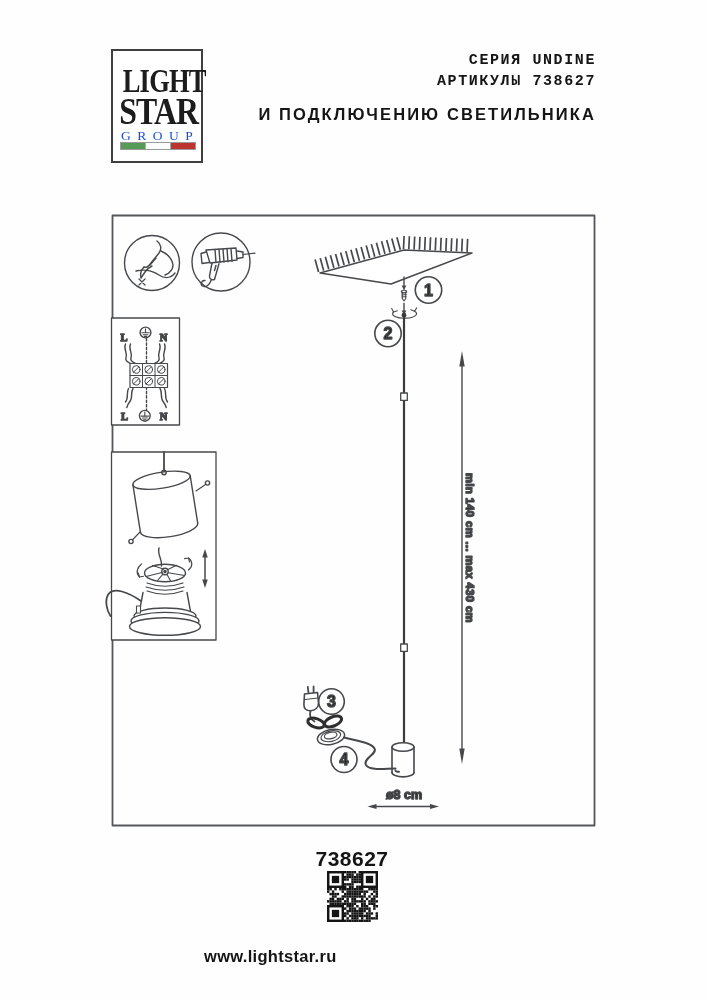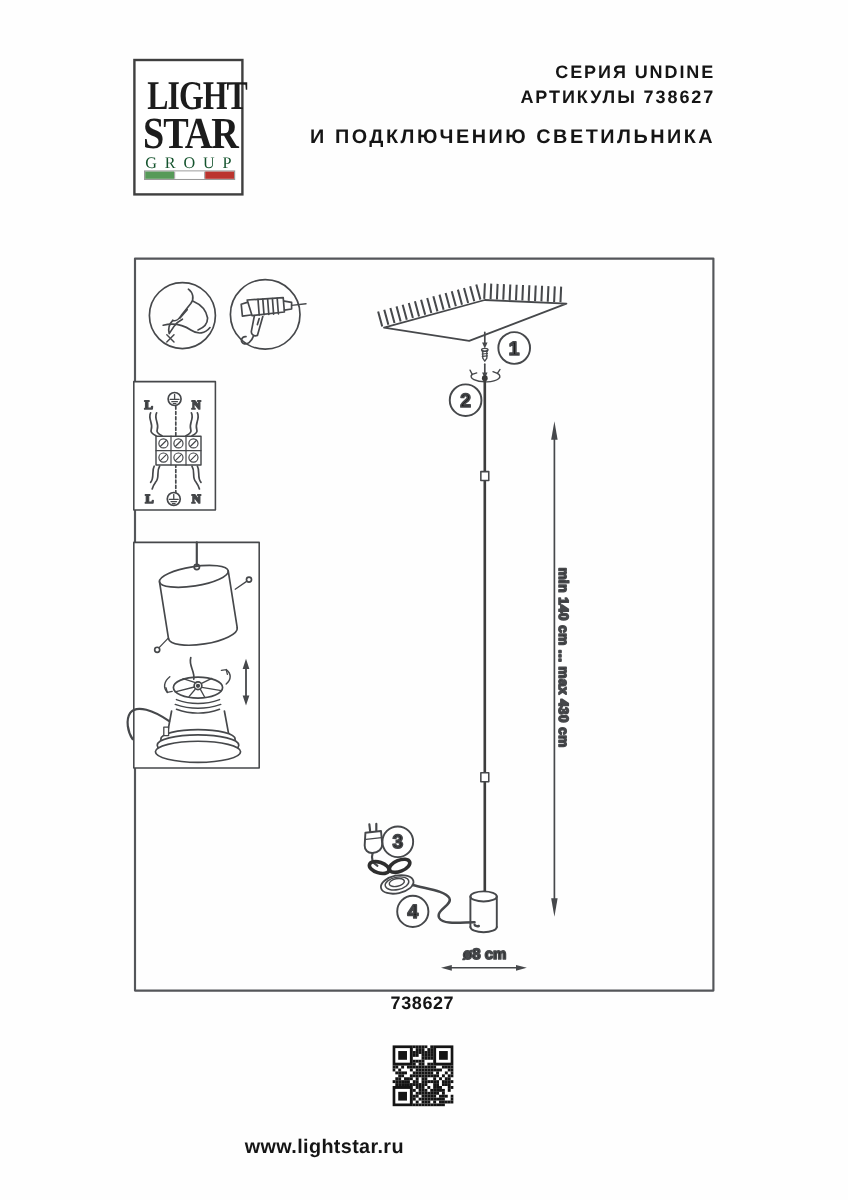--- a/index.html
+++ b/index.html
@@ -5,32 +5,32 @@
   html,body{margin:0;padding:0;background:#fff;}
   .page{position:relative;width:707px;height:1000px;background:#fefefe;overflow:hidden;
         font-family:"Liberation Sans",sans-serif;color:#151515;}
   
   .logo-box{position:absolute;left:111px;top:49px;width:92px;height:114px;
             background:#fff;border:2px solid #3f3f3f;box-sizing:border-box;text-align:center;}
   .logo-line{font-family:"Liberation Serif",serif;font-weight:bold;color:#1c1c1c;line-height:1;}
   .logo-light{position:absolute;top:13px;left:0;width:100%;font-size:34px;transform:scaleX(.78);letter-spacing:-1px;}
   .logo-star {position:absolute;top:42px;left:0;width:100%;font-size:37px;transform:scaleX(.86);letter-spacing:-1px;}
   .logo-group{position:absolute;top:77px;left:0;width:100%;font-family:"Liberation Serif",serif;
-              font-weight:400;font-size:13.5px;letter-spacing:6.5px;color:#14532d;}
+              font-weight:400;font-size:13.5px;letter-spacing:6.5px;color:#1d4ed8;}
   .logo-group span{margin-right:-6.5px;}
   .flag{position:absolute;top:91px;left:7px;width:74px;height:6px;display:flex;border:1px solid #9a9a9a;}
   .flag div{height:100%;}
   .hdr-right{position:absolute;right:111px;top:50px;text-align:right;font-weight:bold;}
-  .hdr-series{font-size:15px;line-height:21px;letter-spacing:1.6px;}
+  .hdr-series{font-size:15px;line-height:21px;letter-spacing:1.6px;font-family:Liberation Mono, monospace;}
   .hdr-title{margin-top:13px;font-size:16.5px;line-height:19px;letter-spacing:2.1px;}
   
   .diagram{position:absolute;left:0;top:0;width:707px;height:1000px;}
   
-  .f-article{position:absolute;left:252px;top:828px;width:200px;text-align:center;
-             font-size:15px;font-weight:bold;letter-spacing:.5px;}
+  .f-article{position:absolute;left:252px;top:847px;width:200px;text-align:center;
+             font-size:21px;font-weight:bold;letter-spacing:.5px;}
   .qr{position:absolute;left:327px;top:871px;width:51px;height:51px;}
   .f-site{position:absolute;left:204px;top:947px;width:300px;text-align:left;
           font-size:16.5px;font-weight:bold;letter-spacing:.3px;}
   svg text{font-family:"Liberation Sans",sans-serif;fill:#1a1a1a;}
   text.stepnum{font-size:16px;font-weight:600;}
   text.wire-lbl{font-family:"Liberation Serif",serif;font-weight:bold;font-size:10.5px;}
   text.dim{font-weight:bold;font-size:12.5px;}
   text.hdim{font-weight:bold;font-size:11.2px;letter-spacing:.4px;}
 </style>
 </head>

